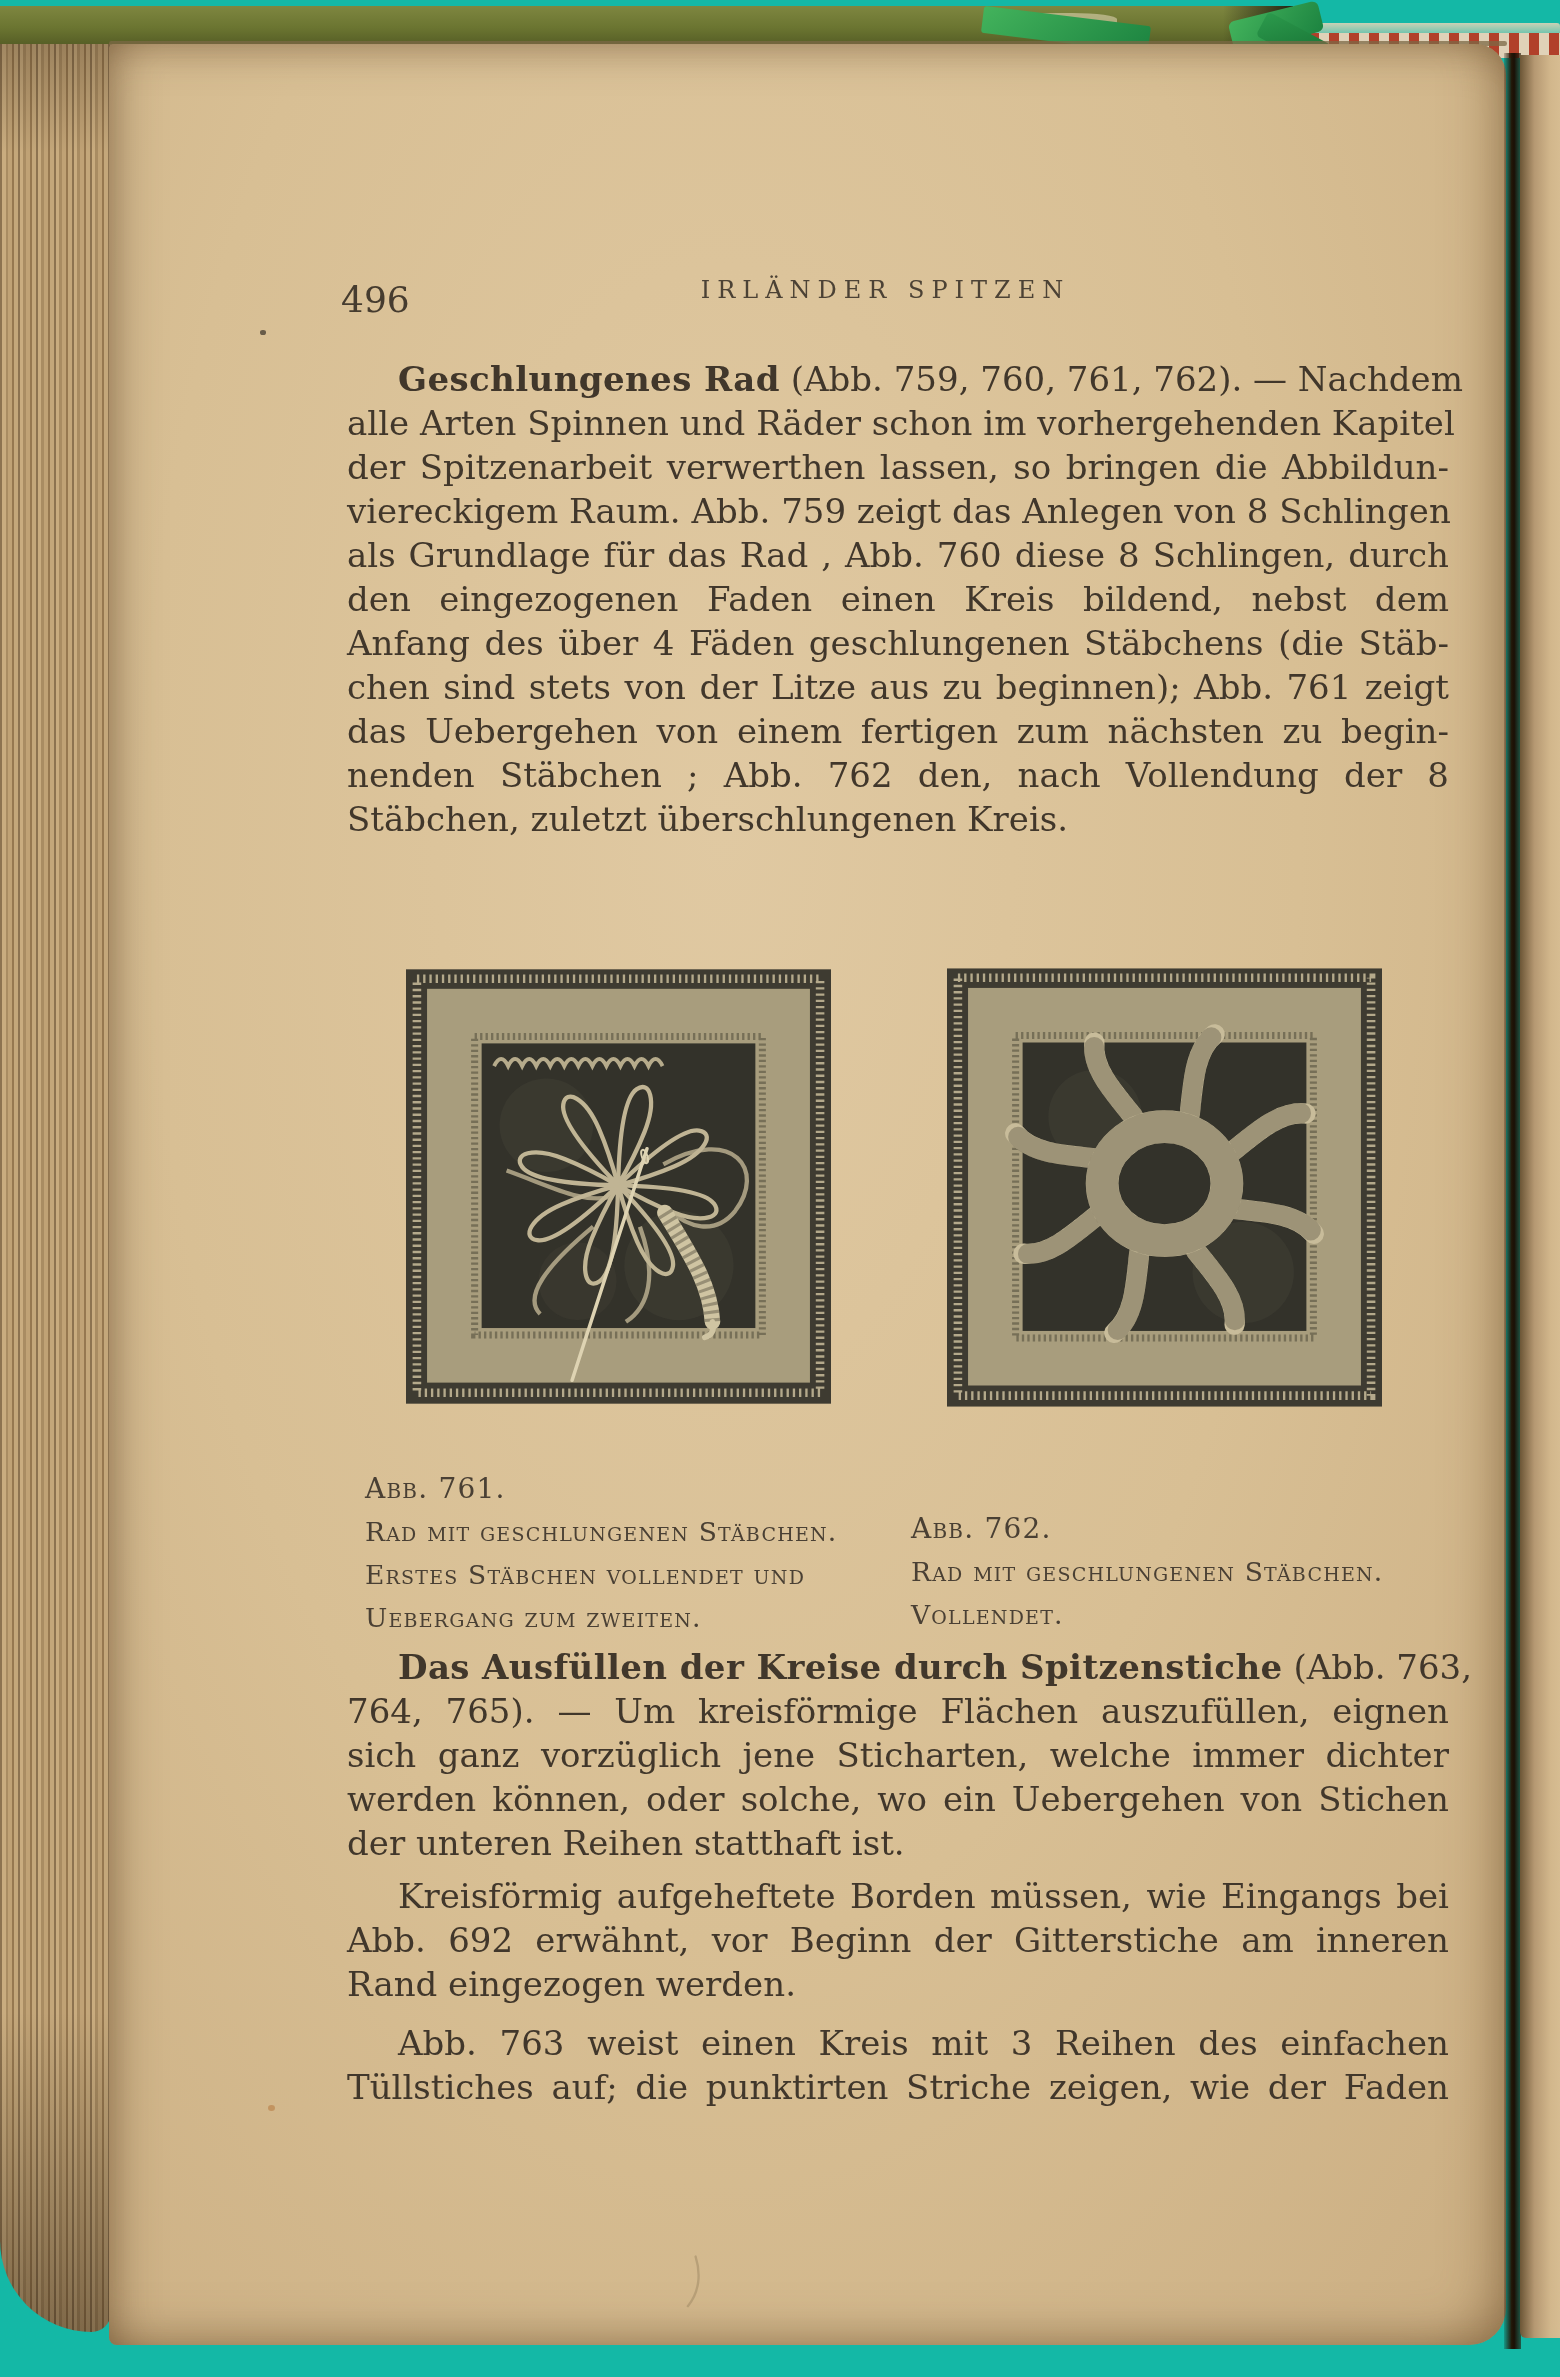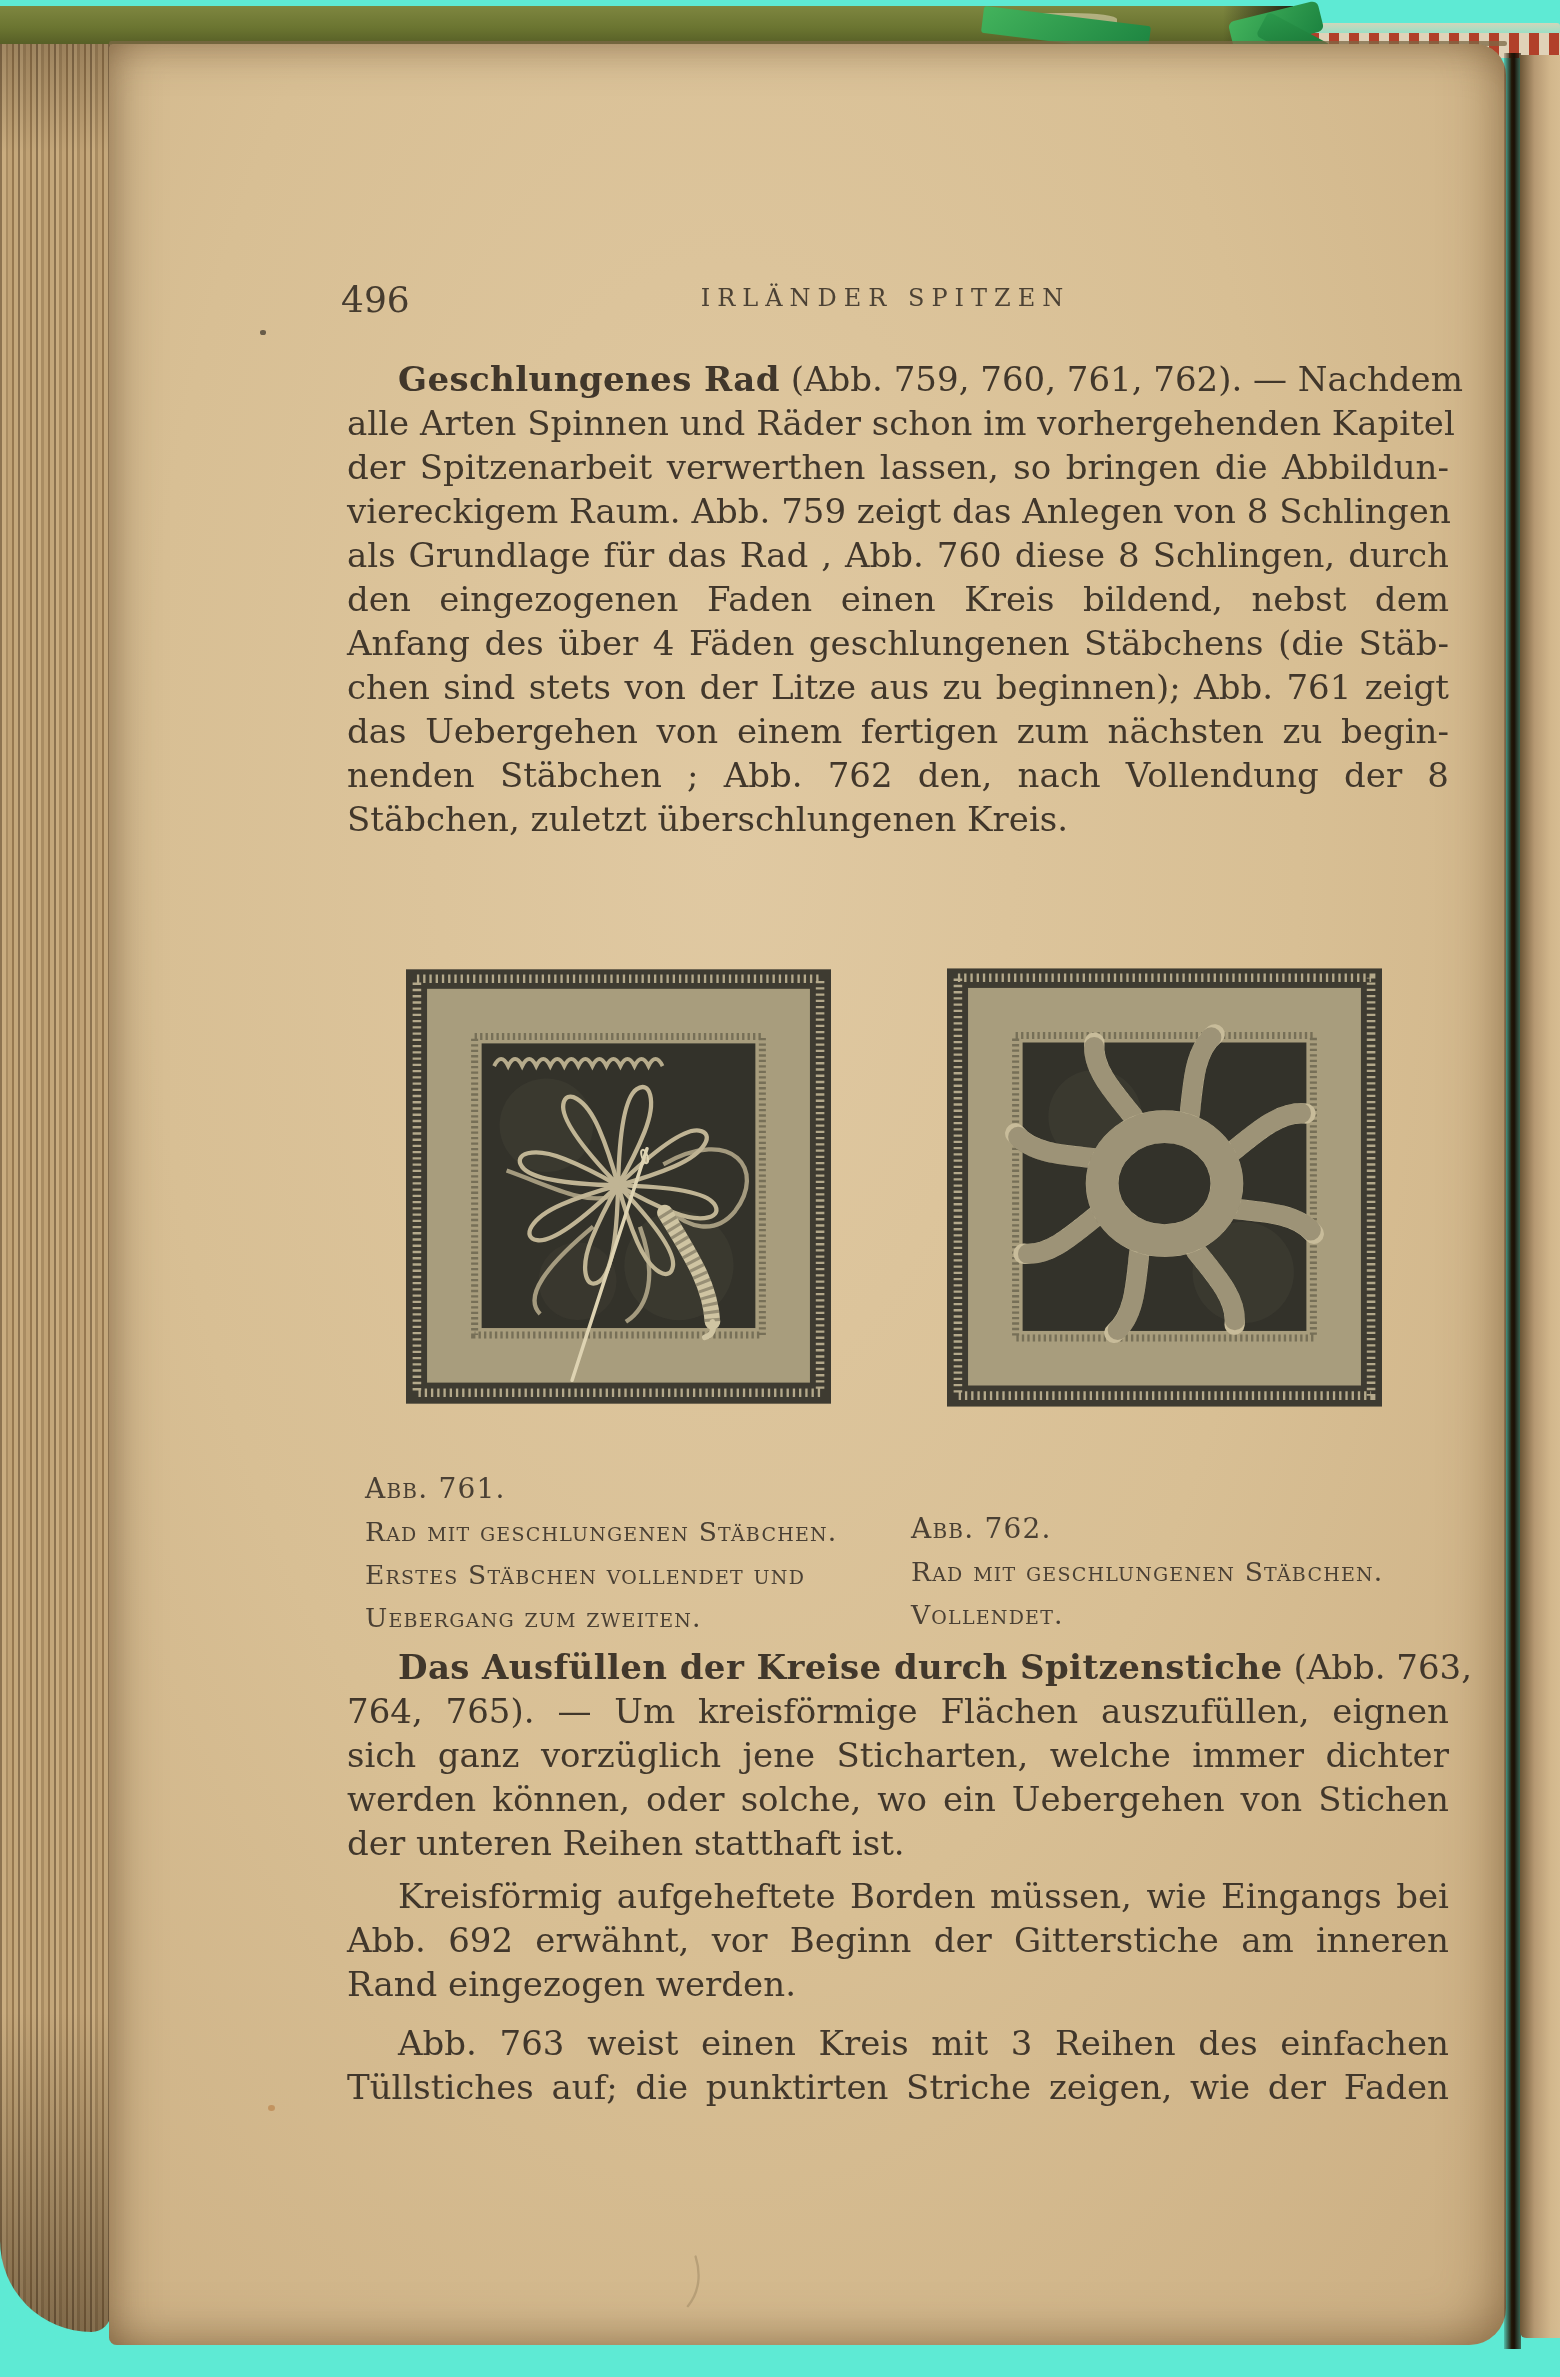--- a/index.html
+++ b/index.html
@@ -1,16 +1,16 @@
 <!DOCTYPE html>
 <html style="font-size:12.5px"><head>
 <meta charset="utf-8">
 <style>
   html,body{margin:0;padding:0;background:#0e0d0b;}
-  .scene{position:relative;width:1561px;height:2377px;overflow:hidden;background:#5eead4;
+  .scene{position:relative;width:1561px;height:2377px;overflow:hidden;background:#14b8a6;
          font-family:"DejaVu Serif","Liberation Serif",serif;}
 
   
   .cover-edge{position:absolute;left:0;top:6.2px;width:1293px;height:39px;
     background:linear-gradient(180deg,#7e8640 0%,#6b7531 55%,#565e26 100%);}
   .cover-edge:after{content:"";position:absolute;right:0;top:0;width:70px;height:100%;
     background:linear-gradient(90deg,rgba(0,0,0,0),rgba(10,10,8,.8));}
   .headband{position:absolute;left:1289px;top:33px;width:272px;height:25px;
     background:repeating-linear-gradient(90deg,#b1402a 0 10px,#e0d2b8 10px 20px);
     border-radius:6.2px 0 0 1.6px;}
@@ -39,21 +39,21 @@
                inset -28px -20px 55px -23.4px rgba(95,64,30,.55),
                inset 0 31px 47px -31px rgba(90,60,30,.4);}
   .gutter{position:absolute;left:1504px;top:53px;width:17px;height:2296px;
     background:linear-gradient(90deg,rgba(30,20,8,.2),#221708 45%,#1a1006 60%,rgba(40,28,12,.6));}
   .next-page{position:absolute;left:1520px;top:55px;width:41px;height:2283px;
     background:linear-gradient(90deg,#6c5636,#b59872 35%,#d2b78c 75%,#d7bd92);
     border-radius:0 0 0 6.2px;}
 
   
   .pagenum{position:absolute;left:341px;top:279px;font-size:36px;color:#463c2f;}
-  .runhead{position:absolute;left:659px;top:284px;width:453px;text-align:center;
+  .runhead{position:absolute;left:659px;top:276px;width:453px;text-align:center;
     font-size:24px;letter-spacing:7px;color:#4c4235;}
   .para{position:absolute;left:347px;width:1102px;color:#41372b;font-size:34px;line-height:44px;}
   .tline{text-align:justify;text-align-last:justify;height:44px;white-space:nowrap;}
   .tline.last{text-align-last:left;}
   .tline.indent{padding-left:51px;box-sizing:border-box;}
   .bold{font-weight:700;letter-spacing:0.4px;}
   .p1{top:357px;} .p2{top:1645px;} .p3{top:1874px;} .p4{top:2021px;}
 
   
   .fig{position:absolute;}

